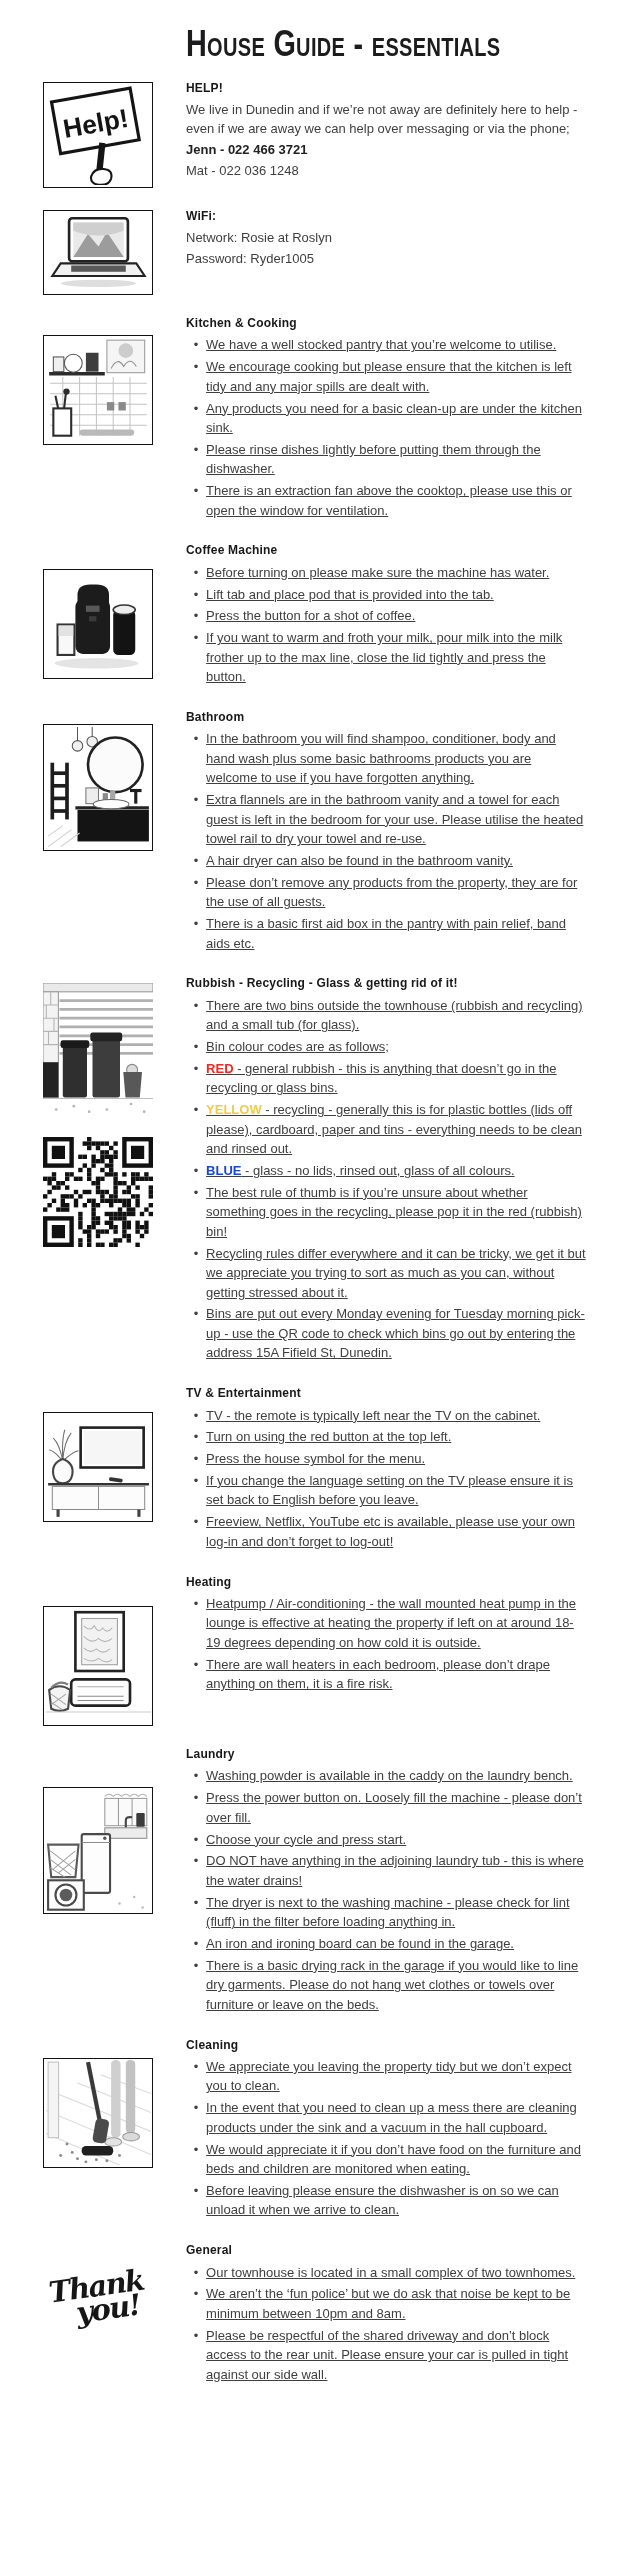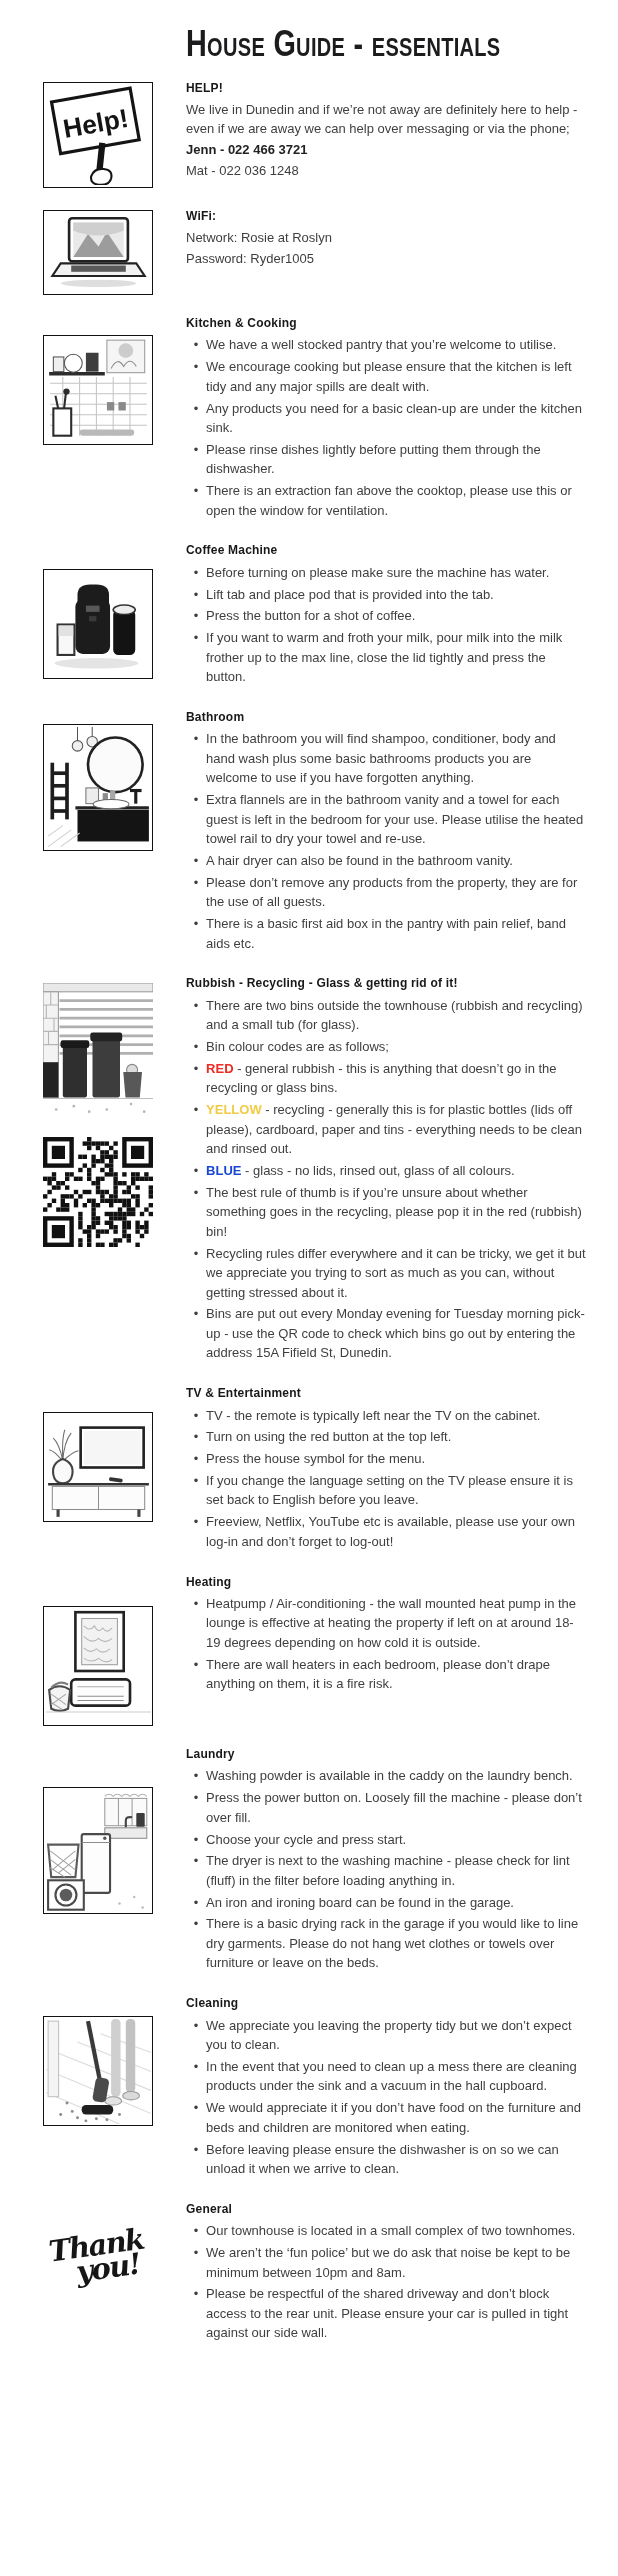--- a/index.html
+++ b/index.html
@@ -20,21 +20,21 @@
   .figure { width:110px; background:#fff; }
   .figure.framed { border:1.9px solid #121212; padding:1.5px; }
   .figure svg { display:block; width:100%; height:auto; }
   .figure + .figure { margin-top:20px; }
   .content { flex:1; min-width:0; }
   .heading { font-size:12px; font-weight:bold; color:#181818; margin-bottom:5.4px; letter-spacing:0.2px; }
   .line, li { font-size:13px; line-height:1.5; color:#3f3f3f; }
   .line { margin-bottom:1.5px; }
   .bold { font-weight:bold; color:#222; }
   ul.bullets { list-style:none; padding-left:7.7px; }
-  ul.bullets li { position:relative; padding-left:12.4px; margin-bottom:2.3px; }
+  ul.bullets li { position:relative; padding-left:12.4px; margin-bottom:2.3px;text-decoration:underline; }
   ul.bullets li::before { content:"\2022"; position:absolute; left:0; top:0; color:#3f3f3f; }
   .cword { font-weight:bold; }
   .thankyou {
     font-family:"DejaVu Serif", serif; font-style:italic; font-weight:bold;
     font-size:29px; line-height:.82; color:#161616; text-align:center;
     transform:rotate(-8deg); letter-spacing:-1.5px; margin-top:32px;
   }
   .thankyou .ty2 { margin-left:17px; }
 </style>
 </head>
@@ -538,20 +538,21 @@
           </g>
         </svg>
       </div>
     </div>
     <div class="content">
       <h2 class="heading">Laundry</h2>
       <ul class="bullets">
         <li>Washing powder is available in the caddy on the laundry bench.</li>
         <li>Press the power button on. Loosely fill the machine - please don’t over fill.</li>
         <li>Choose your cycle and press start.</li>
+        <li>DO NOT have anything in the adjoining laundry tub - this is where the water drains!</li>
         <li>The dryer is next to the washing machine - please check for lint (fluff) in the filter before loading anything in.</li>
         <li>An iron and ironing board can be found in the garage.</li>
         <li>There is a basic drying rack in the garage if you would like to line dry garments. Please do not hang wet clothes or towels over furniture or leave on the beds.</li>
       </ul>
     </div>
   </section>
 
   <section class="section">
     <div class="figure-col">
       <div class="figure framed" style="margin-top:20px">

